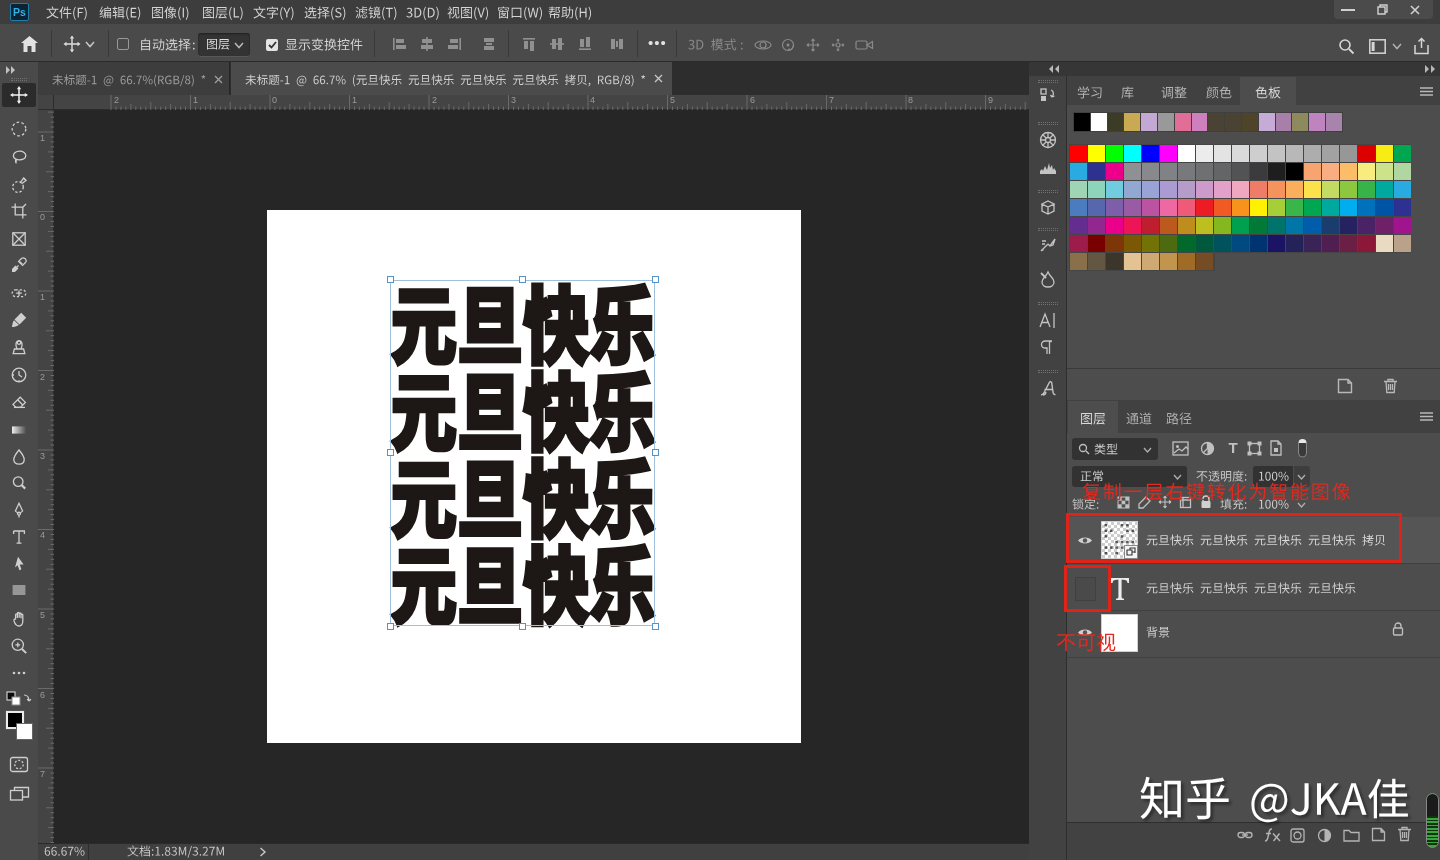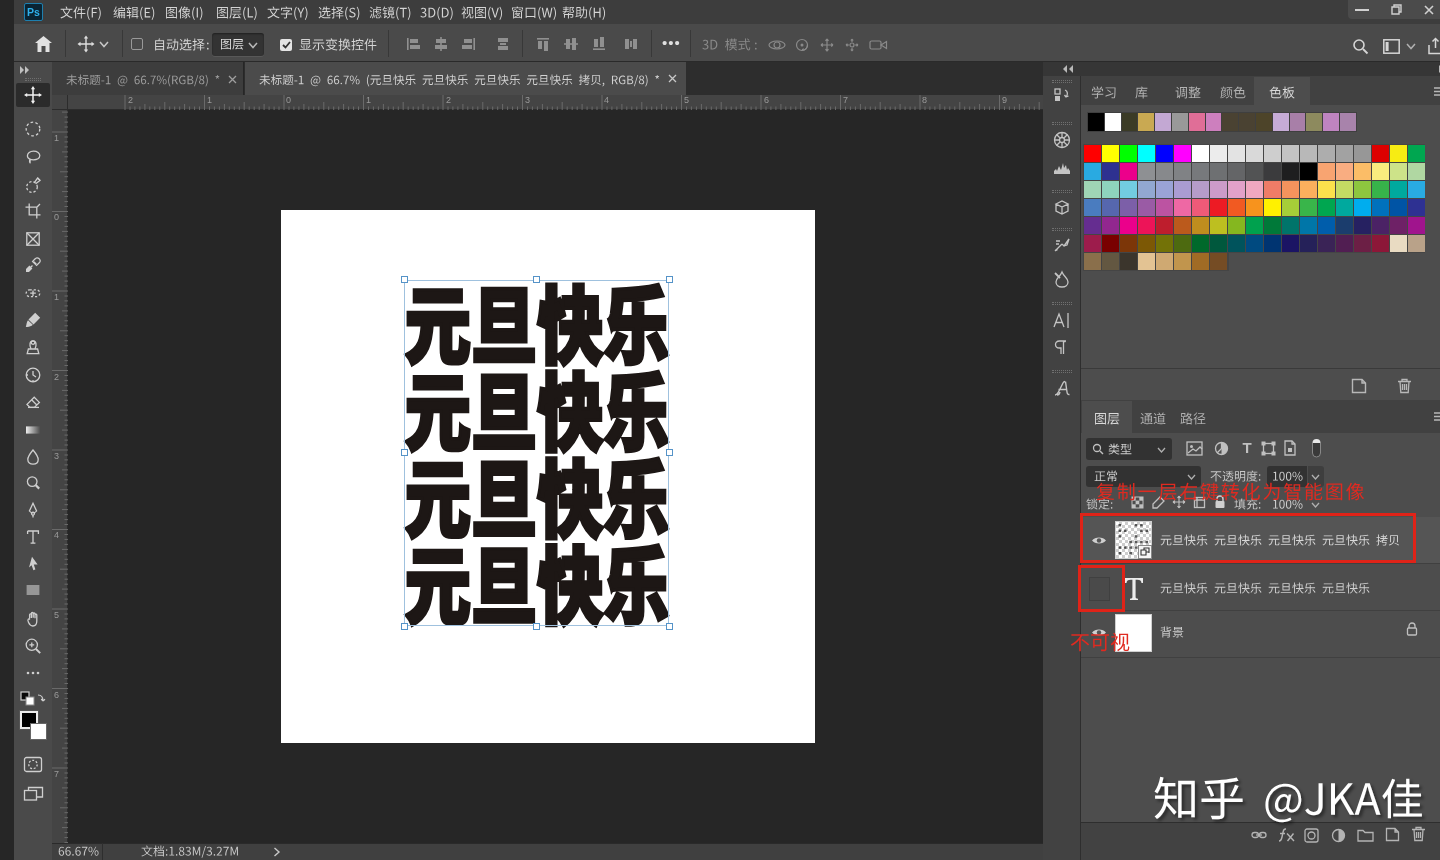--- a/index.html
+++ b/index.html
@@ -1,18 +1,18 @@
 <!DOCTYPE html>
 <html><head><meta charset="utf-8"><style>
 html,body{margin:0;padding:0;width:1440px;height:860px;overflow:hidden;background:#262626;
 font-family:"Liberation Sans",sans-serif;}
 *{box-sizing:border-box}
 .abs{position:absolute}
 </style></head><body>
-<div class="abs" style="left:14px;top:0;width:1256px;height:860px">
+<div class="abs" style="left:0;top:0;width:1256px;height:860px">
     <svg width="0" height="0" style="position:absolute">
       <filter id="wmsh" x="-20%" y="-20%" width="140%" height="140%">
         <feDropShadow dx="2.5" dy="2.5" stdDeviation="1.5" flood-color="#000" flood-opacity="0.45"></feDropShadow>
       </filter>
       <defs>
         <path id="reg25" d="M205 -284C306 -284 372 -369 372 -517C372 -663 306 -746 205 -746C105 -746 39 -663 39 -517C39 -369 105 -284 205 -284ZM205 -340C147 -340 108 -400 108 -517C108 -634 147 -690 205 -690C263 -690 302 -634 302 -517C302 -400 263 -340 205 -340ZM226 13H288L693 -746H631ZM716 13C816 13 882 -71 882 -219C882 -366 816 -449 716 -449C616 -449 550 -366 550 -219C550 -71 616 13 716 13ZM716 -43C658 -43 618 -102 618 -219C618 -336 658 -393 716 -393C773 -393 814 -336 814 -219C814 -102 773 -43 716 -43Z"></path>
         <path id="reg28" d="M239 196 295 171C209 29 168 -141 168 -311C168 -480 209 -649 295 -792L239 -818C147 -668 92 -507 92 -311C92 -114 147 47 239 196Z"></path>
         <path id="reg29" d="M99 196C191 47 246 -114 246 -311C246 -507 191 -668 99 -818L42 -792C128 -649 171 -480 171 -311C171 -141 128 29 42 171Z"></path>
         <path id="reg2a" d="M154 -471 234 -566 312 -471 356 -502 292 -607 401 -653 384 -704 270 -676 260 -796H206L196 -675L82 -704L65 -653L173 -607L110 -502Z"></path>
         <path id="reg2c" d="M75 190C165 152 221 77 221 -19C221 -86 192 -126 144 -126C107 -126 75 -102 75 -62C75 -22 106 2 142 2L153 1C152 61 115 109 53 136Z"></path>

